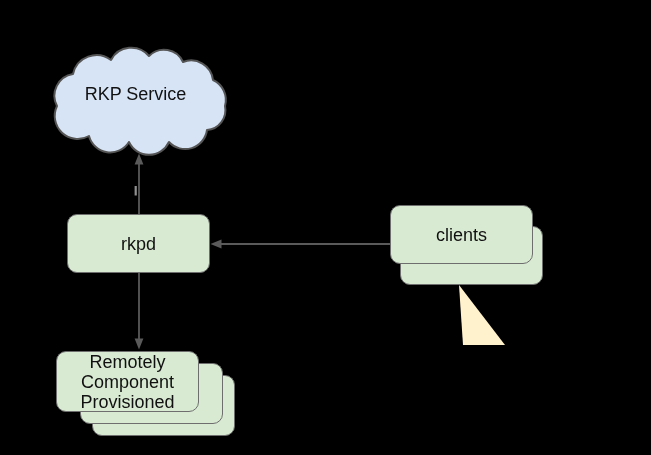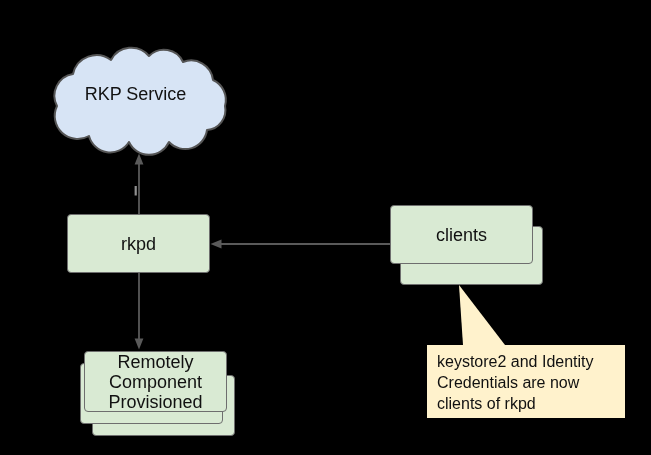--- a/index.html
+++ b/index.html
@@ -43,21 +43,21 @@
   .callout-tail {
     fill: var(--callout-yellow, #fff2cc);
   }
   .node {
     position: absolute;
     width: 143px;
     height: 59px;
     box-sizing: border-box;
     background: var(--node-green, #d9ead3);
     border: 1.5px solid var(--border-gray, #6e6e6e);
-    border-radius: 4px;
+    border-radius: 10px;
     display: flex;
     align-items: center;
     justify-content: center;
     font-size: 18px;
     line-height: 20px;
     text-align: center;
   }
   .node.tall { height: 61px; }
   .node.multiline { flex-direction: column; }
   .cloud-label {
@@ -127,25 +127,20 @@
     <span>rkpd</span>
   </div>
 
   <div class="node" style="left:400px; top:189px;"></div>
   <div class="node" style="left:390px; top:168px;">
     <span>clients</span>
   </div>
 
   <div class="node tall" style="left:92px; top:338px;"></div>
   <div class="node tall" style="left:80px; top:326px;"></div>
-  <div class="node tall multiline" style="left:84px; top:314px;">
+  <div class="node tall multiline" style="left:56px; top:314px;">
     <span>Remotely</span>
     <span>Component</span>
     <span>Provisioned</span>
   </div>
 
-  <div class="callout">
-    <div>keystore2 and Identity</div>
-    <div>Credentials are now</div>
-    <div>clients of rkpd</div>
-  </div>
 
 </div>
 
 </body></html>

